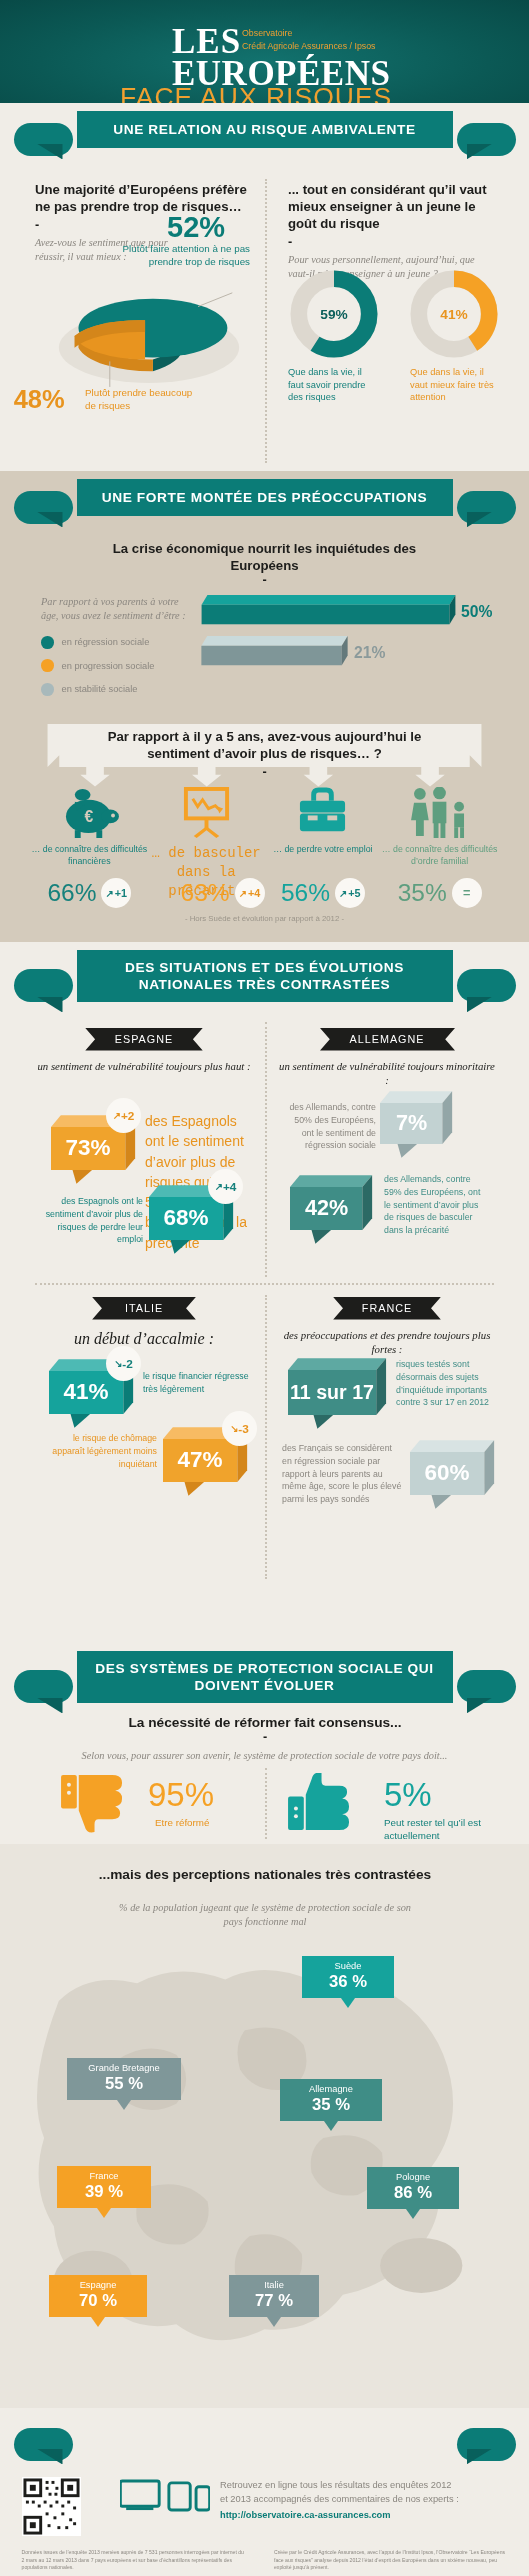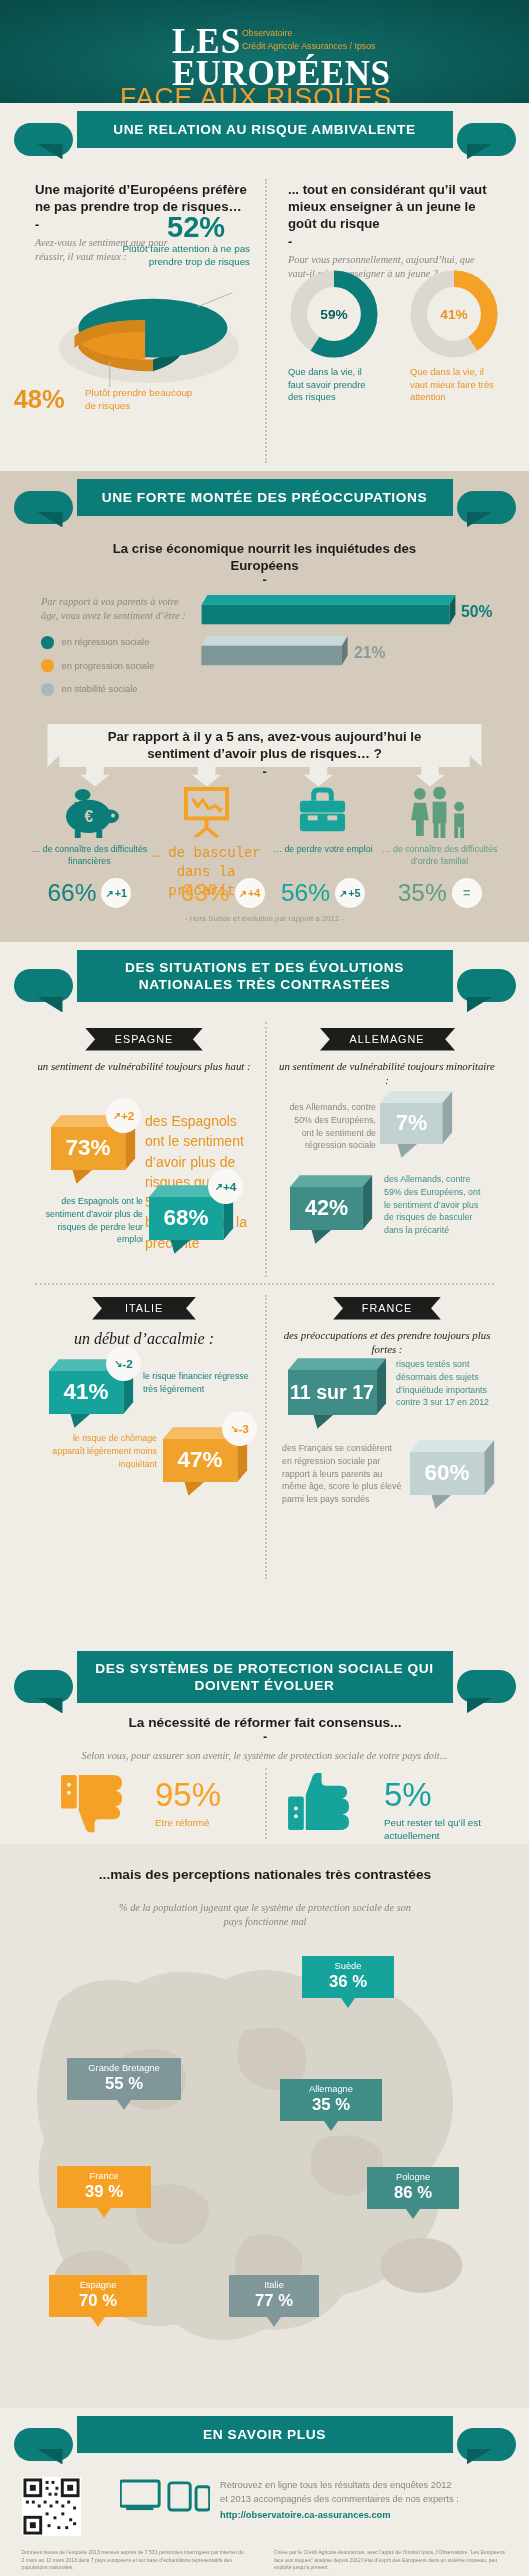--- a/index.html
+++ b/index.html
@@ -517,21 +517,21 @@
     <div class="q-italic center" style="position:absolute;left:39px;top:106px;width:451px;">Selon vous, pour assurer son avenir, le système de protection sociale de votre pays doit...</div>
 
     <div class="divider-v" style="left:265px;top:125px;height:71px;"></div>
 
     <svg width="69" height="61" style="position:absolute;left:61px;top:130px;" viewBox="0 0 70 62">
       <rect x="0" y="2" width="16" height="34" rx="2" fill="#f5a125"></rect>
       <circle cx="8" cy="12" r="2" fill="#f0ede7"></circle>
       <circle cx="8" cy="20" r="2" fill="#f0ede7"></circle>
       <path d="M18 2 L52 2 Q62 2 62 10 Q62 17 55 18 Q62 19 62 26 Q62 33 55 34 Q60 36 60 41 Q60 47 52 47 L38 47 Q34 47 34 52 L34 60 Q26 62 24 54 L18 38 Z" fill="#f5a125"></path>
     </svg>
-    <div style="position:absolute;left:155px;top:133px;font-size:33px;color:#f5a125;">95%</div>
+    <div style="position:absolute;left:148px;top:133px;font-size:33px;color:#f5a125;">95%</div>
     <div style="position:absolute;left:155px;top:174px;font-size:9.8px;color:#e8941f;">Etre réformé</div>
 
     <svg width="69" height="61" style="position:absolute;left:288px;top:130px;" viewBox="0 0 70 62">
       <rect x="0" y="24" width="16" height="34" rx="2" fill="#15a39c"></rect>
       <circle cx="8" cy="36" r="2" fill="#f0ede7"></circle>
       <circle cx="8" cy="44" r="2" fill="#f0ede7"></circle>
       <path d="M18 58 L52 58 Q62 58 62 50 Q62 43 55 42 Q62 41 62 34 Q62 27 55 26 Q60 24 60 19 Q60 13 52 13 L38 13 Q34 13 34 8 L34 0 Q26 -2 24 6 L18 22 Z" fill="#15a39c"></path>
     </svg>
     <div style="position:absolute;left:384px;top:133px;font-size:33px;color:#15a39c;">5%</div>
     <div style="position:absolute;left:384px;top:174px;width:118px;font-size:9.8px;color:#16817c;line-height:1.3;">Peut rester tel qu’il est actuellement</div>
@@ -614,21 +614,20 @@
   </div>
 
   <div class="sec-light" style="position:relative;height:170px;">
 
     <div class="banner-zone" style="height:61px;">
       <div class="banner">
         <div class="ribbon-wing wing-l"></div>
         <div class="ribbon-wing wing-r"></div>
         <div class="fold fold-l"></div>
         <div class="fold fold-r"></div>
-        <div class="plate">EN SAVOIR PLUS</div>
       </div>
     </div>
 
     <svg width="59" height="59" style="position:absolute;left:21.6px;top:69px;" viewBox="0 0 60 60">
       <rect width="60" height="60" fill="#fff"></rect>
       <rect x="3" y="3" width="16" height="16" fill="none" stroke="#1d1d1b" stroke-width="3"></rect>
       <rect x="8" y="8" width="6" height="6" fill="#1d1d1b"></rect>
       <rect x="41" y="3" width="16" height="16" fill="none" stroke="#1d1d1b" stroke-width="3"></rect>
       <rect x="46" y="8" width="6" height="6" fill="#1d1d1b"></rect>
       <rect x="3" y="41" width="16" height="16" fill="none" stroke="#1d1d1b" stroke-width="3"></rect>

